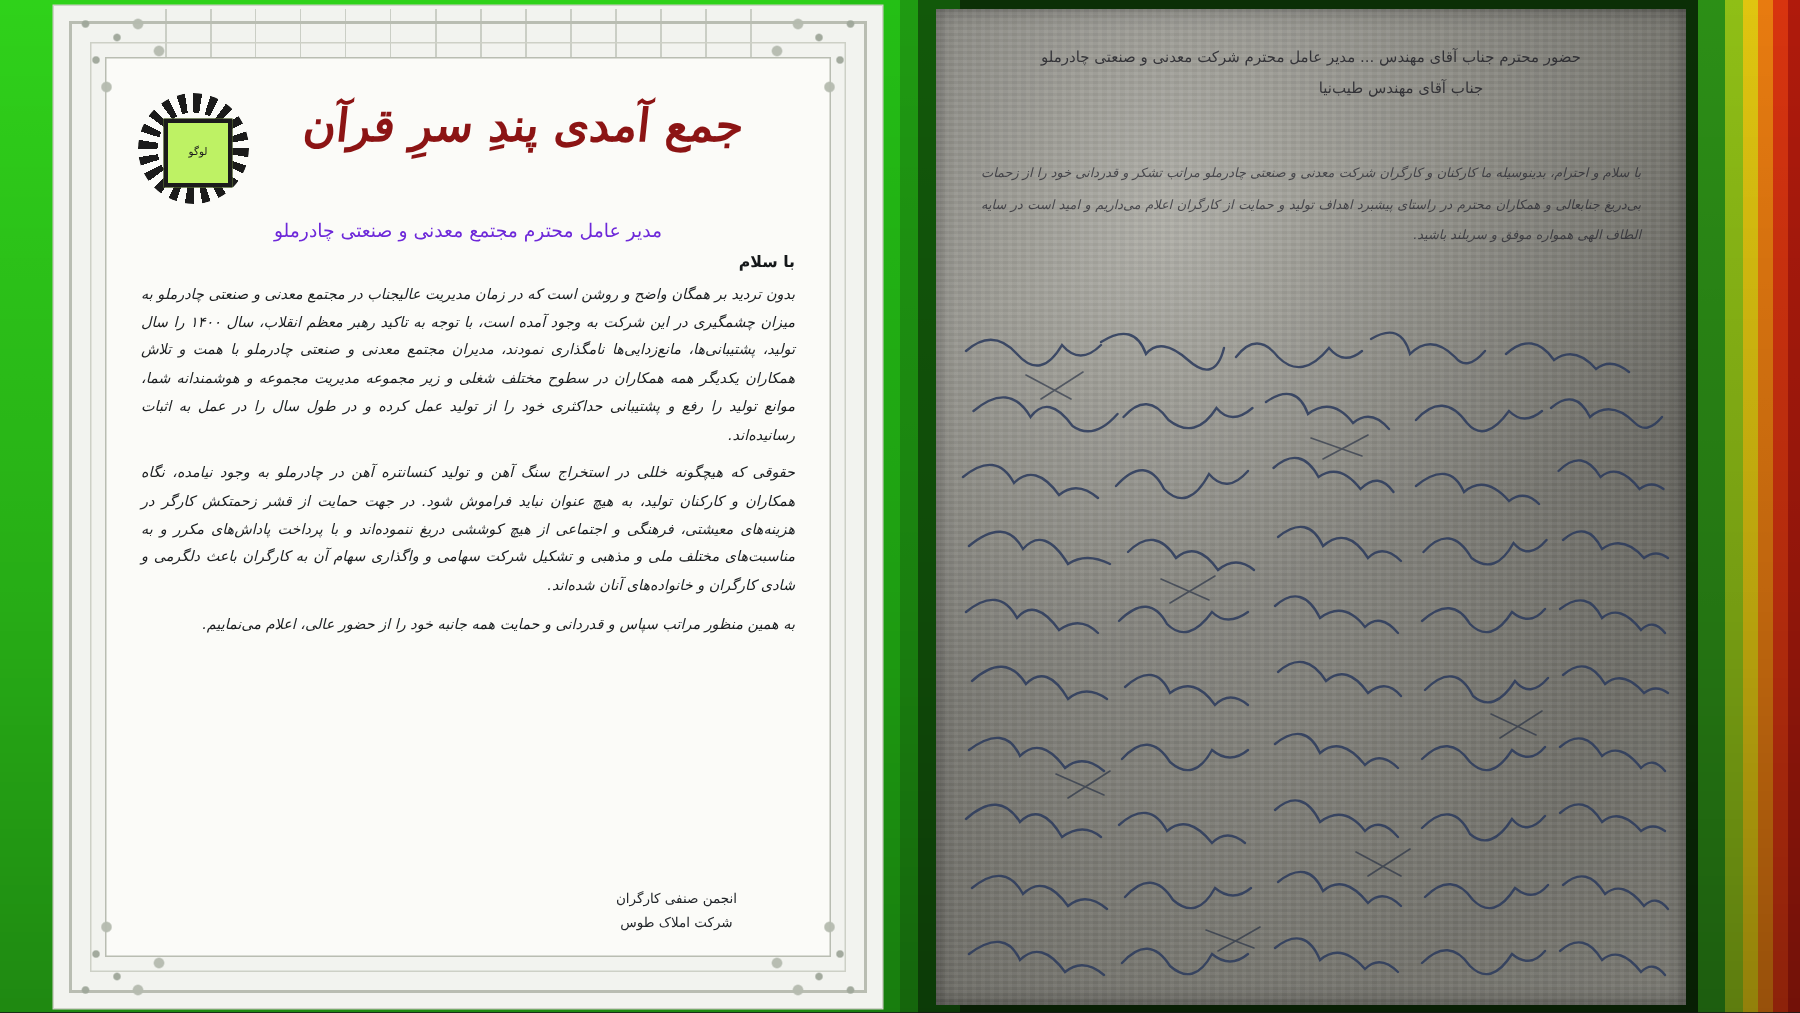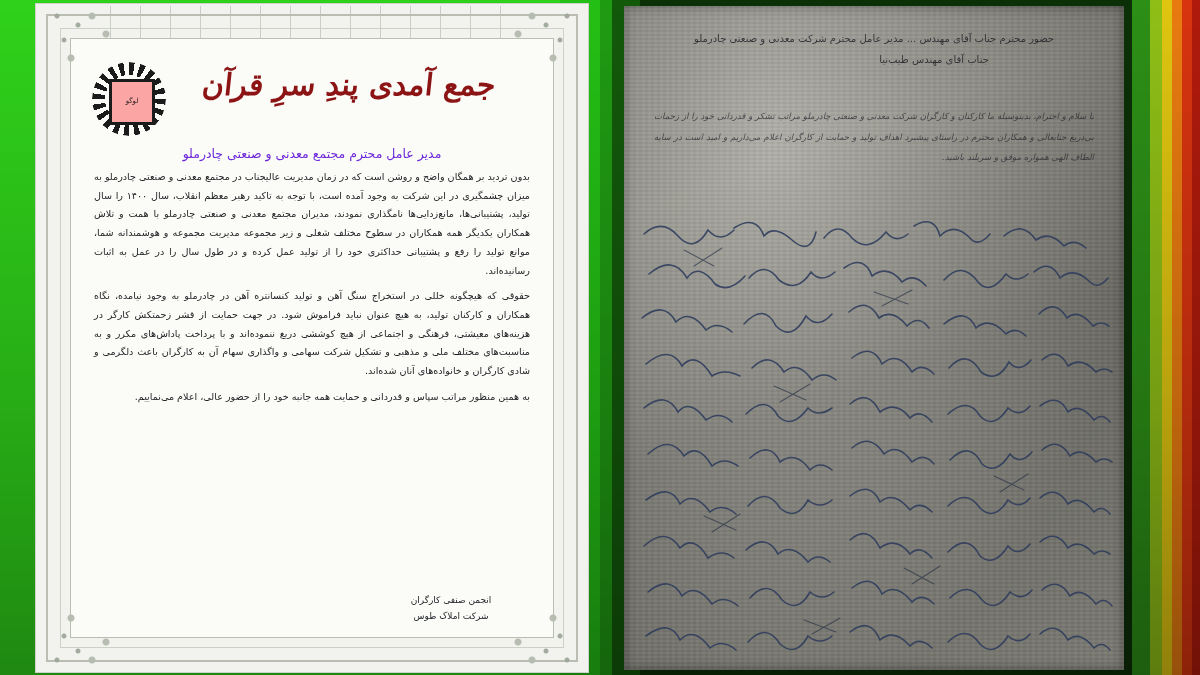--- a/index.html
+++ b/index.html
@@ -91,21 +91,21 @@
   }
   .logo .gear{
     position:absolute;inset:0;border-radius:50%;
     background:
       repeating-conic-gradient(#1b1b1b 0deg 9deg, transparent 9deg 18deg);
     -webkit-mask:radial-gradient(circle, transparent 0 24px, #000 24px);
             mask:radial-gradient(circle, transparent 0 24px, #000 24px);
   }
   .logo .plate{
     position:absolute;left:17px;top:17px;width:40px;height:40px;
-    border:3px solid #1b1b1b;background:#fca5a5;
+    border:3px solid #1b1b1b;background:#bef264;
     display:flex;align-items:center;justify-content:center;
   }
   .logo .plate span{
     font-size:7px;color:#1b1b1b;line-height:1.1;text-align:center;
   }
   .title-art{
     flex:1 1 auto;text-align:center;padding-top:10px;
   }
   .title-art .main{
     font-family:"DejaVu Serif", serif;
@@ -122,20 +122,21 @@
   }
   .salutation{
     direction:rtl;text-align:right;margin:8px 6px 0 6px;
     font-size:10.5px;font-weight:700;color:#15181a;
   }
   .para{
     direction:rtl;text-align:justify;
     margin:7px 6px 0 6px;
     font-size:9.6px;line-height:1.95;color:#1b1e20;
     text-align-last:right;
+    font-style:italic;
   }
   .sign-block{
     position:absolute;left:0;right:0;bottom:2px;
     direction:rtl;text-align:left;
     padding-left:40px;
   }
   .sign-block div{
     font-size:9px;color:#22262a;line-height:1.7;text-align:center;
     width:170px;margin-left:60px;
   }
@@ -200,20 +201,21 @@
         </div>
         <div class="logo">
           <div class="gear"></div>
           <div class="plate">
             <span>لوگو</span>
           </div>
         </div>
       </div>
 
       <div class="addressee">مدیر عامل محترم مجتمع معدنی و صنعتی چادرملو</div>
+      <div class="salutation">با سلام</div>
 
       <div class="para">بدون تردید بر همگان واضح و روشن است که در زمان مدیریت عالیجناب در مجتمع معدنی و صنعتی چادرملو به میزان چشمگیری در این شرکت به وجود آمده است، با توجه به تاکید رهبر معظم انقلاب، سال ۱۴۰۰ را سال تولید، پشتیبانی‌ها، مانع‌زدایی‌ها نامگذاری نمودند، مدیران مجتمع معدنی و صنعتی چادرملو با همت و تلاش همکاران یکدیگر همه همکاران در سطوح مختلف شغلی و زیر مجموعه مدیریت مجموعه و هوشمندانه شما، موانع تولید را رفع و پشتیبانی حداکثری خود را از تولید عمل کرده و در طول سال را در عمل به اثبات رسانیده‌اند.</div>
       <div class="para">حقوقی که هیچگونه خللی در استخراج سنگ آهن و تولید کنسانتره آهن در چادرملو به وجود نیامده، نگاه همکاران و کارکنان تولید، به هیچ عنوان نباید فراموش شود. در جهت حمایت از قشر زحمتکش کارگر در هزینه‌های معیشتی، فرهنگی و اجتماعی از هیچ کوششی دریغ ننموده‌اند و با پرداخت پاداش‌های مکرر و به مناسبت‌های مختلف ملی و مذهبی و تشکیل شرکت سهامی و واگذاری سهام آن به کارگران باعث دلگرمی و شادی کارگران و خانواده‌های آنان شده‌اند.</div>
       <div class="para">به همین منظور مراتب سپاس و قدردانی و حمایت همه جانبه خود را از حضور عالی، اعلام می‌نماییم.</div>
 
       <div class="sign-block">
         <div>انجمن صنفی کارگران</div>
         <div>شرکت املاک طوس</div>
       </div>
     </div>

